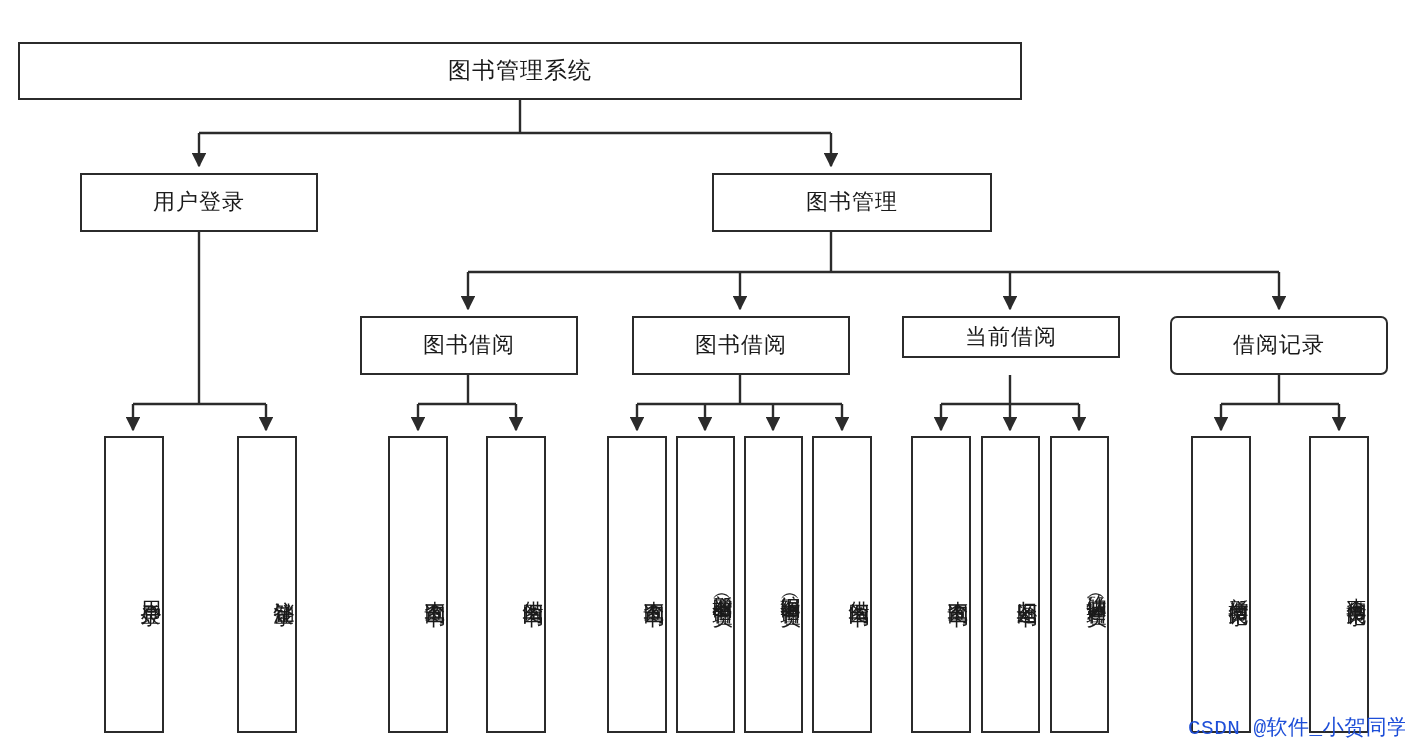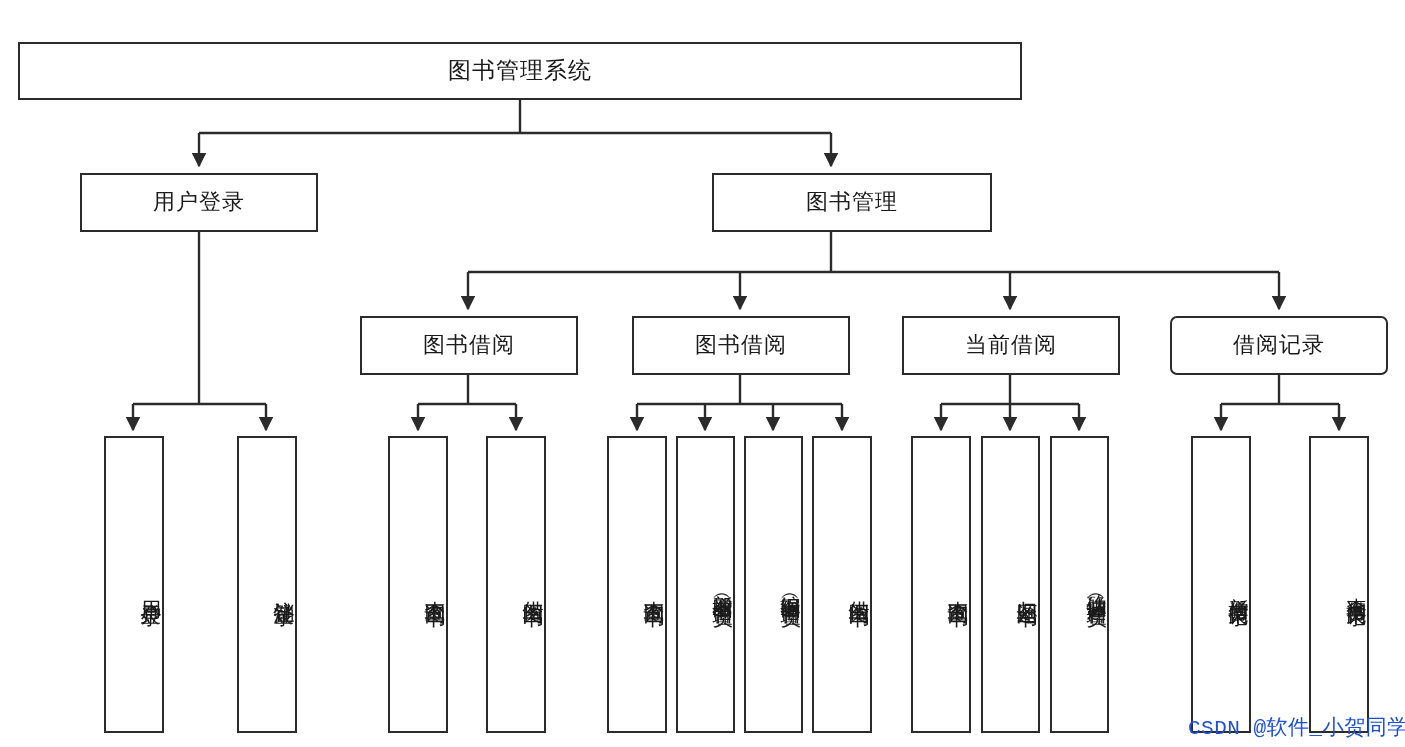--- a/index.html
+++ b/index.html
@@ -143,21 +143,21 @@
   <div class="node horiz" style="left:712px; top:173px; width:280px; height:59px;">
     <span class="label">图书管理</span>
   </div>
 
   <div class="node horiz" style="left:360px; top:316px; width:218px; height:59px;">
     <span class="label">图书借阅</span>
   </div>
   <div class="node horiz" style="left:632px; top:316px; width:218px; height:59px;">
     <span class="label">图书借阅</span>
   </div>
-  <div class="node horiz" style="left:902px; top:316px; width:218px; height:59px;">
+  <div class="node horiz" style="left:902px; top:316px; width:218px; height:42px;">
     <span class="label">当前借阅</span>
   </div>
   <div class="node horiz" style="left:1170px; top:316px; width:218px; height:59px;border-radius:7px;">
     <span class="label">借阅记录</span>
   </div>
 
   <div class="node vert" style="left:104px; top:436px; width:60px; height:297px;">
     <span class="label">用户登录</span>
   </div>
   <div class="node vert" style="left:237px; top:436px; width:60px; height:297px;">

